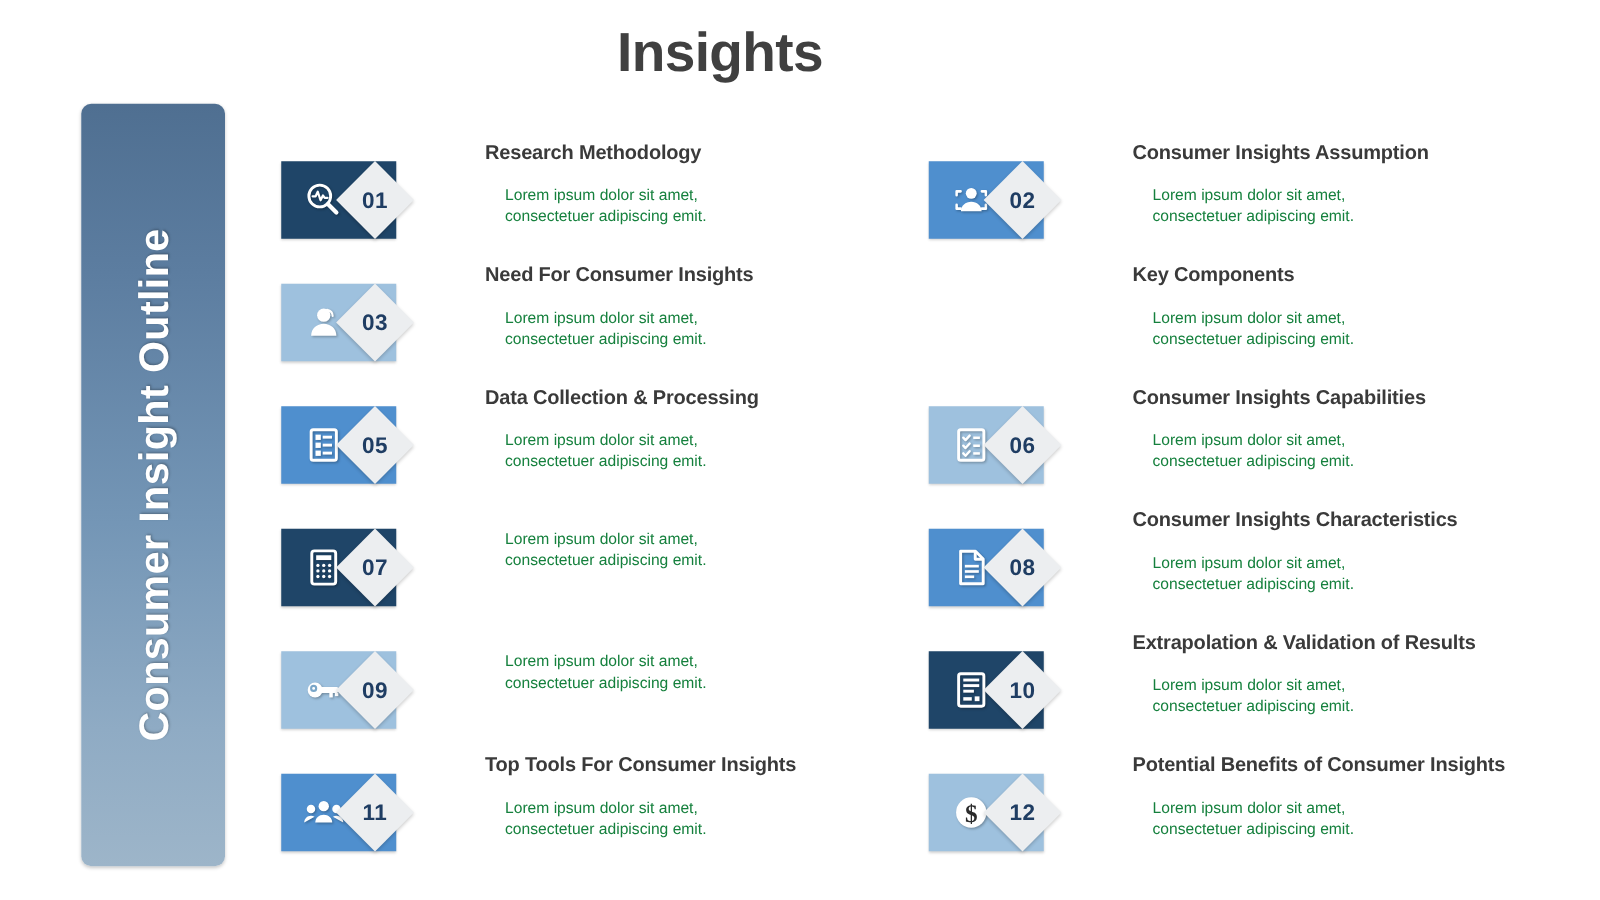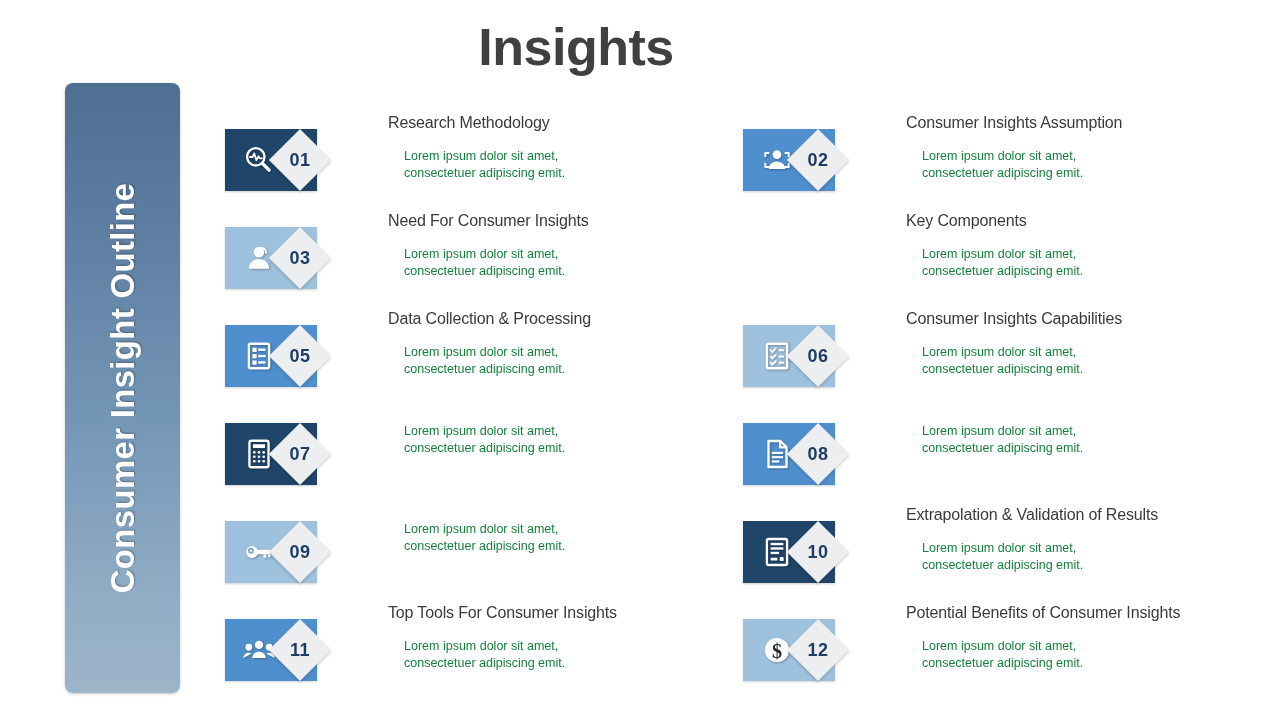--- a/index.html
+++ b/index.html
@@ -22,21 +22,21 @@
     background: #ffffff;
   }
 
   
   .slide-title {
     position: absolute;
     top: 18px;
     left: 0;
     width: 1152px;
     text-align: center;
-    font-size: 52px;
+    font-size: 44px;
     font-weight: bold;
     color: #404040;
     letter-spacing: -0.5px;
     line-height: 1.15;
   }
 
   
   .side-banner {
     position: absolute;
     left: 65px;
@@ -134,21 +134,21 @@
   }
 
   .item-text {
     position: absolute;
     left: 163px;
     top: 0;
     width: 365px;
   }
   .item-title {
     font-size: 16px;
-    font-weight: normal;
+    font-weight: bold;
     color: #3a3a3a;
     line-height: 1.2;
     margin: 0 0 6px 0;
     letter-spacing: -0.15px;
     white-space: nowrap;
   }
   .item-desc {
     font-size: 12.5px;
     color: #15803d;
     line-height: 1.36;
@@ -327,20 +327,21 @@
       <path d="M19 3.8v6h6" stroke="#fff" stroke-width="2.2" stroke-linejoin="round" fill="none"></path>
       <rect x="11.2" y="14" width="10.5" height="2" fill="#fff"></rect>
       <rect x="11.2" y="18" width="10.5" height="2" fill="#fff"></rect>
       <rect x="11.2" y="22" width="7" height="2" fill="#fff"></rect>
     </svg>
           </div>
           <div class="badge-diamond"></div>
           <div class="badge-number">08</div>
         </div>
         <div class="item-text">
+          <div class="item-title">Consumer Insights Characteristics</div>
           <div class="item-desc">
             <span>Lorem ipsum dolor sit amet,</span>
             <span>consectetuer adipiscing emit.</span>
           </div>
         </div>
       </div>
       <div class="item" style="left: 225px; top: 505px;">
         <div class="badge">
           <div class="badge-rect" style="background: rgb(158, 193, 222);"></div>
           <div class="badge-icon">

